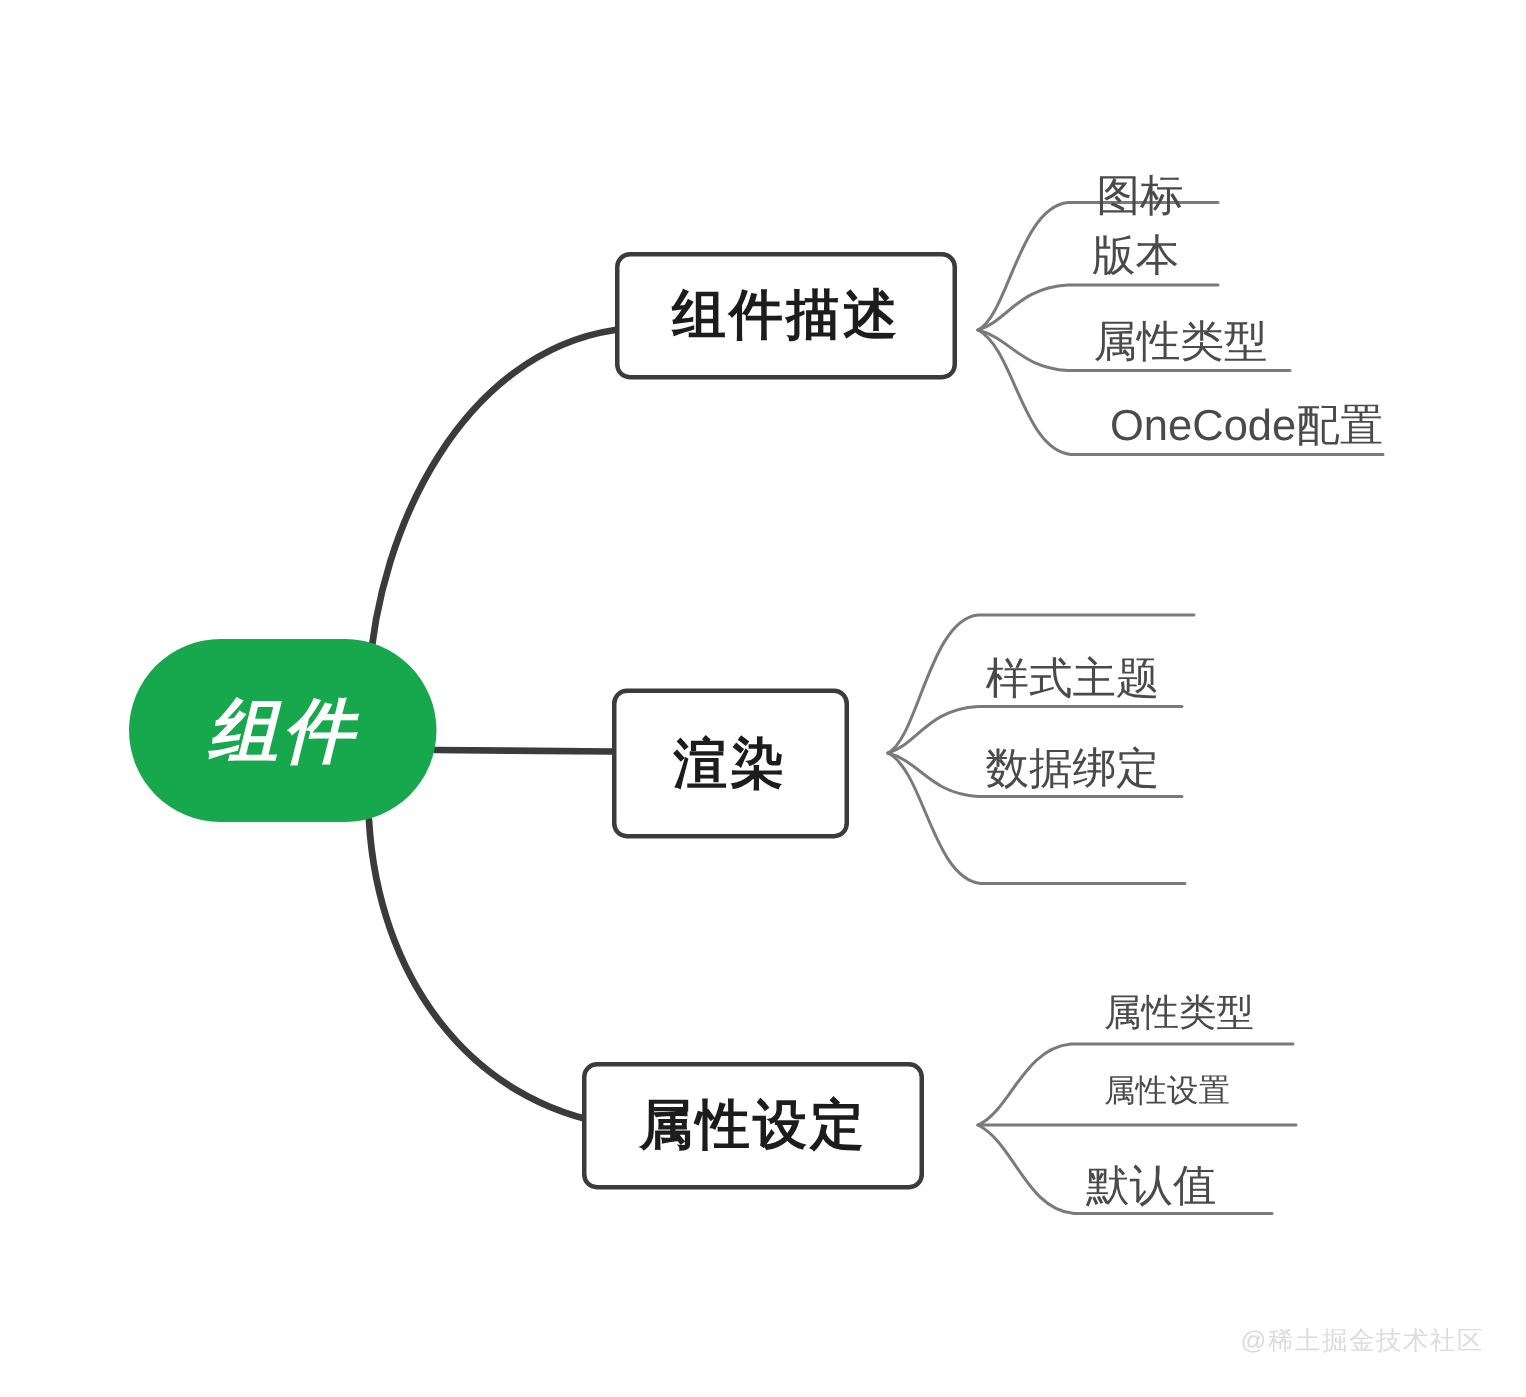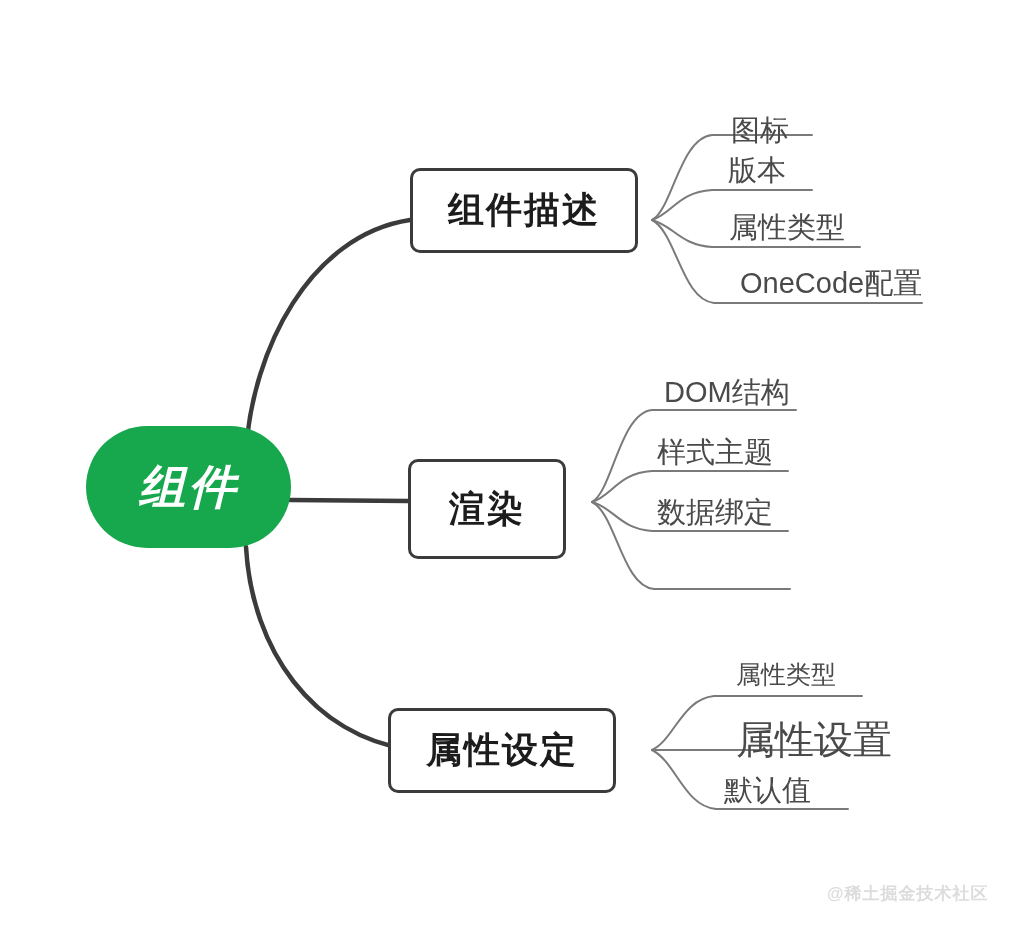--- a/index.html
+++ b/index.html
@@ -53,21 +53,21 @@
   .leaf-label {
     position: absolute;
     color: #4a4a4a;
     white-space: nowrap;
     font-weight: 400;
   }
   .watermark {
     position: absolute;
     color: #dcdcdc;
     white-space: nowrap;
-    font-weight: 700;
+    font-weight: 400;
     letter-spacing: 1px;
   }
 </style>
 </head>
 <body>
 
 <div id="mindmap-canvas">
 
   <svg id="edges-layer" viewBox="0 0 1017 931" xmlns="http://www.w3.org/2000/svg">
 
@@ -104,23 +104,22 @@
 
   <div class="node-box" style="left:388px; top:708px; width:228px; height:85px; font-size:36px;">
     <span>属性设定</span>
   </div>
 
   <div class="leaf-label" style="left:731px; top:111px; font-size:29px;">图标</div>
   <div class="leaf-label" style="left:728px; top:151px; font-size:29px;">版本</div>
   <div class="leaf-label" style="left:729px; top:208px; font-size:29px;">属性类型</div>
   <div class="leaf-label" style="left:740px; top:264px; font-size:29px;">OneCode配置</div>
 
-  <div class="leaf-label" style="left:664px; top:373px; font-size:29px;">DOM结构</div>
   <div class="leaf-label" style="left:657px; top:433px; font-size:29px;">样式主题</div>
   <div class="leaf-label" style="left:657px; top:493px; font-size:29px;">数据绑定</div>
 
   <div class="leaf-label" style="left:736px; top:658px; font-size:25px;">属性类型</div>
-  <div class="leaf-label" style="left:736px; top:713px; font-size:39px;">属性设置</div>
+  <div class="leaf-label" style="left:736px; top:713px; font-size:21px;">属性设置</div>
   <div class="leaf-label" style="left:724px; top:771px; font-size:29px;">默认值</div>
 
   <div class="watermark" style="left:827px; top:882px; font-size:17px;">@稀土掘金技术社区</div>
 
 </div>
 
 </body></html>

